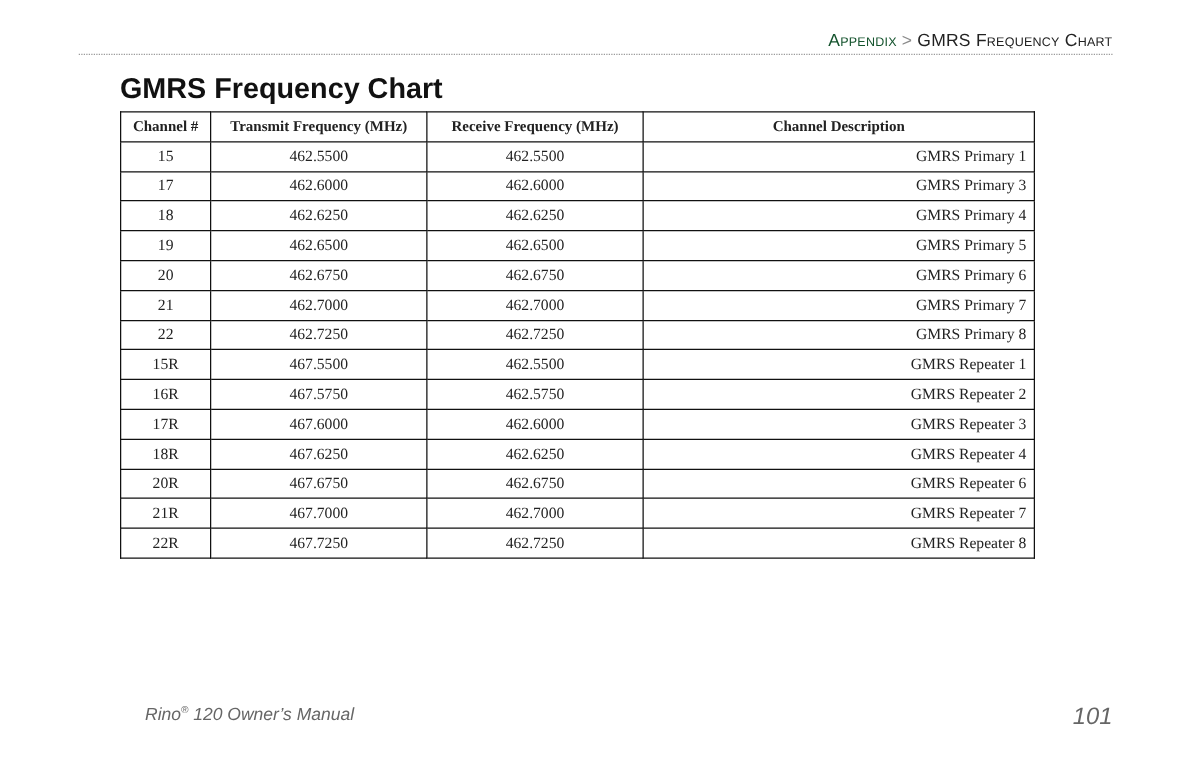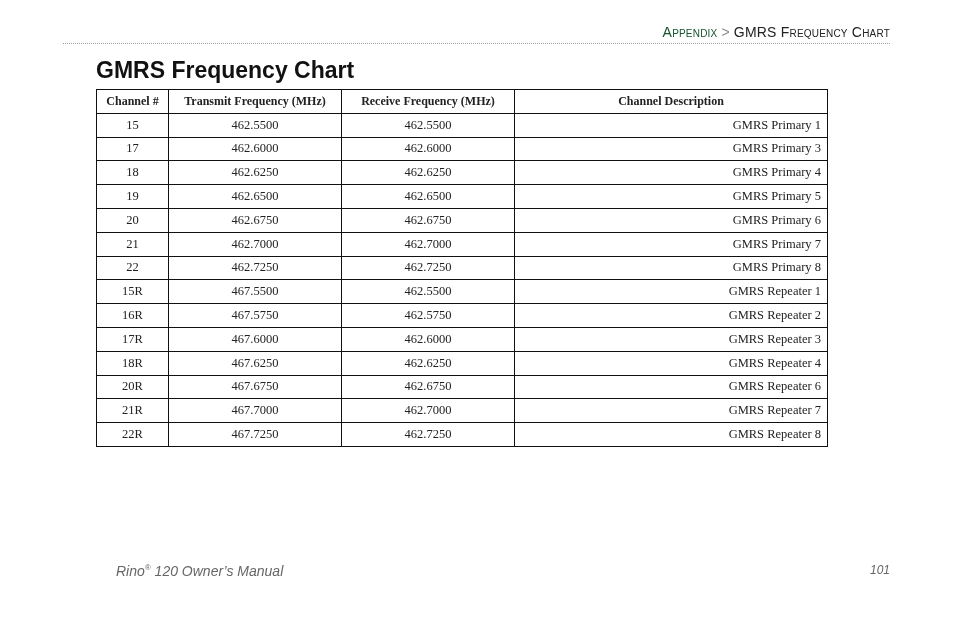--- a/index.html
+++ b/index.html
@@ -32,21 +32,21 @@
   th.c-rx { width: 160px; }
   td.num { text-align: center; }
   td.desc { text-align: right; }
   .footer-left {
     position: absolute; left: 96px; top: 563px;
     font-family: "Liberation Sans", sans-serif; font-style: italic; font-size: 14px; color: #666; margin-left: 20px;
   }
   .footer-left sup { font-size: 8px; }
   .footer-right {
     position: absolute; right: 64px; top: 563px;
-    font-family: "Liberation Sans", sans-serif; font-style: italic; font-size: 12px; color: #666;
+    font-family: "Liberation Sans", sans-serif; font-style: italic; font-size: 19px; color: #666;
   }
 </style>
 </head>
 <body>
 
 <div class="breadcrumb">
   <span class="sc parent">Appendix</span><span class="sep">&gt;</span><span class="sc">GMRS Frequency Chart</span>
 </div>
 <div class="rule"></div>
 

